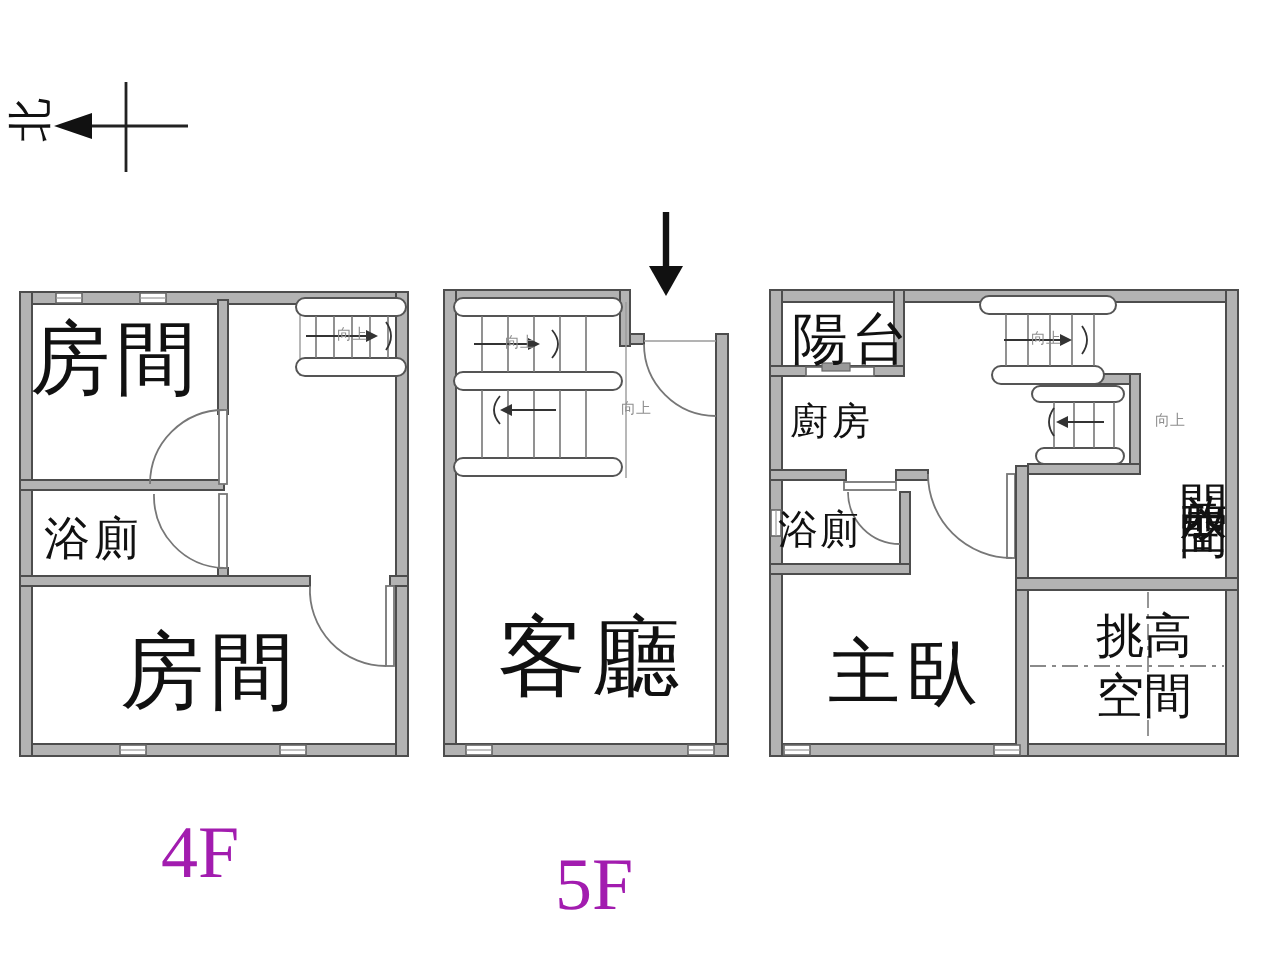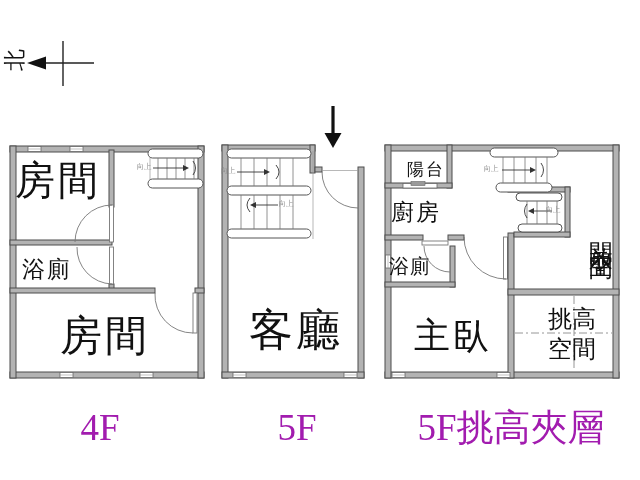--- a/index.html
+++ b/index.html
@@ -14,21 +14,21 @@
   .sarrow{stroke:#333;stroke-width:0.9;fill:none;}
   .ahead{fill:#333;stroke:none;}
   .win{fill:#ffffff;stroke:#666;stroke-width:0.8;}
   .winline{stroke:#999;stroke-width:0.6;}
   .dash{stroke:#8a8a8a;stroke-width:0.9;fill:none;stroke-dasharray:8 3 2 3;}
   .thin{stroke:#9a9a9a;stroke-width:0.7;}
   .compass{stroke:#222;stroke-width:1.4;}
   .lbl{position:absolute;transform:translate(-50%,-50%);white-space:nowrap;
        color:#111;line-height:1.15;z-index:3;}
   .up{position:absolute;font-size:7.5px;color:#8f8f8f;line-height:1;
-      transform:translate(-50%,-50%);z-index:3;white-space:nowrap;}
+      transform:translate(-50%,-50%);z-index:3;white-space:nowrap;margin-left:32px;}
   .caption{color:#a21caf;font-family:Liberation Serif, serif;}
   #watermark{position:absolute;left:150px;top:213px;font-size:46px;font-weight:bold;
              letter-spacing:13px;color:rgba(95,95,95,0.55);white-space:nowrap;z-index:5;}
   #north-label{font-size:22px;transform:translate(-50%,-50%) rotate(-90deg);}
   #open-space-label{white-space:normal;writing-mode:vertical-rl;letter-spacing:5px;
                     font-size:24px;}
   #loft-label{white-space:normal;width:56px;word-break:break-all;text-align:center;
               font-size:24px;line-height:1.25;}
 </style>
 </head>
@@ -186,30 +186,29 @@
 
   <div class="lbl" id="north-label" style="left:15px;top:60px;">北</div>
 
 
   <div class="lbl" style="left:58px;top:180px;font-size:40px;letter-spacing:3px;">房間</div>
   <div class="lbl" style="left:47px;top:269px;font-size:23px;letter-spacing:2px;">浴廁</div>
   <div class="lbl" style="left:105px;top:336px;font-size:42px;letter-spacing:3px;">房間</div>
 
   <div class="lbl" style="left:296px;top:330px;font-size:44px;letter-spacing:3px;">客廳</div>
 
-  <div class="lbl" style="left:426px;top:170px;font-size:17px;letter-spacing:2px;">陽台</div>
-  <div class="lbl" style="left:416px;top:212px;font-size:23px;letter-spacing:2px;">廚房</div>
+  <div class="lbl" style="left:426px;top:170px;font-size:28px;letter-spacing:2px;">陽台</div>
+  <div class="lbl" style="left:416px;top:212px;font-size:19px;letter-spacing:2px;">廚房</div>
   <div class="lbl" style="left:410px;top:266px;font-size:20px;letter-spacing:1px;">浴廁</div>
   <div class="lbl" style="left:453px;top:336px;font-size:36px;letter-spacing:3px;">主臥</div>
   <div class="lbl" id="open-space-label" style="left:601px;top:233px;">開放空間</div>
   <div class="lbl" id="loft-label" style="left:572px;top:334px;">挑高空間</div>
 
   <div class="up" style="left:144px;top:167px;">向上</div>
   <div class="up" style="left:228px;top:171px;">向上</div>
   <div class="up" style="left:286px;top:204px;">向上</div>
   <div class="up" style="left:491px;top:169px;">向上</div>
   <div class="up" style="left:553px;top:210px;">向上</div>
 
   <div class="lbl caption" style="left:100px;top:428px;font-size:37px;">4F</div>
-  <div class="lbl caption" style="left:297px;top:428px;font-size:37px;">5F</div>
-  <div class="lbl caption" style="left:511px;top:428px;font-size:37px;">5F挑高夾層</div>
+  <div class="lbl caption" style="left:297px;top:444px;font-size:37px;">5F</div>
 
 </div>
 
 </body></html>

